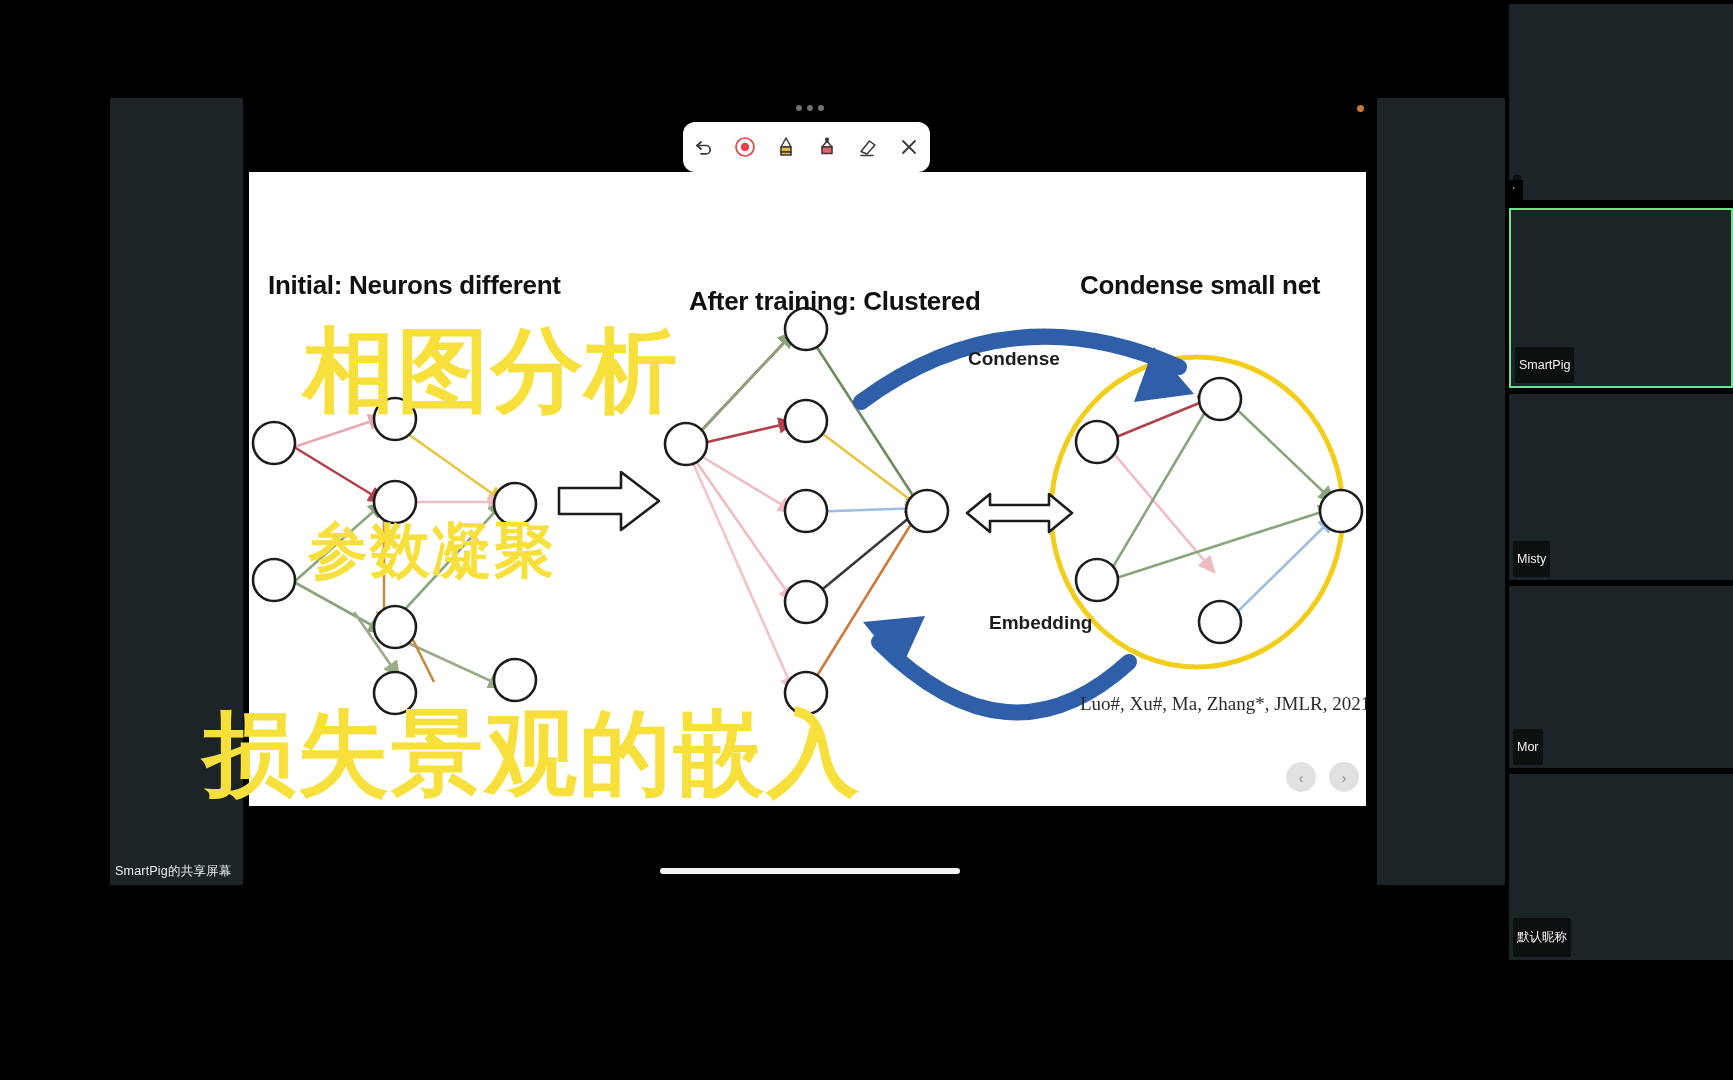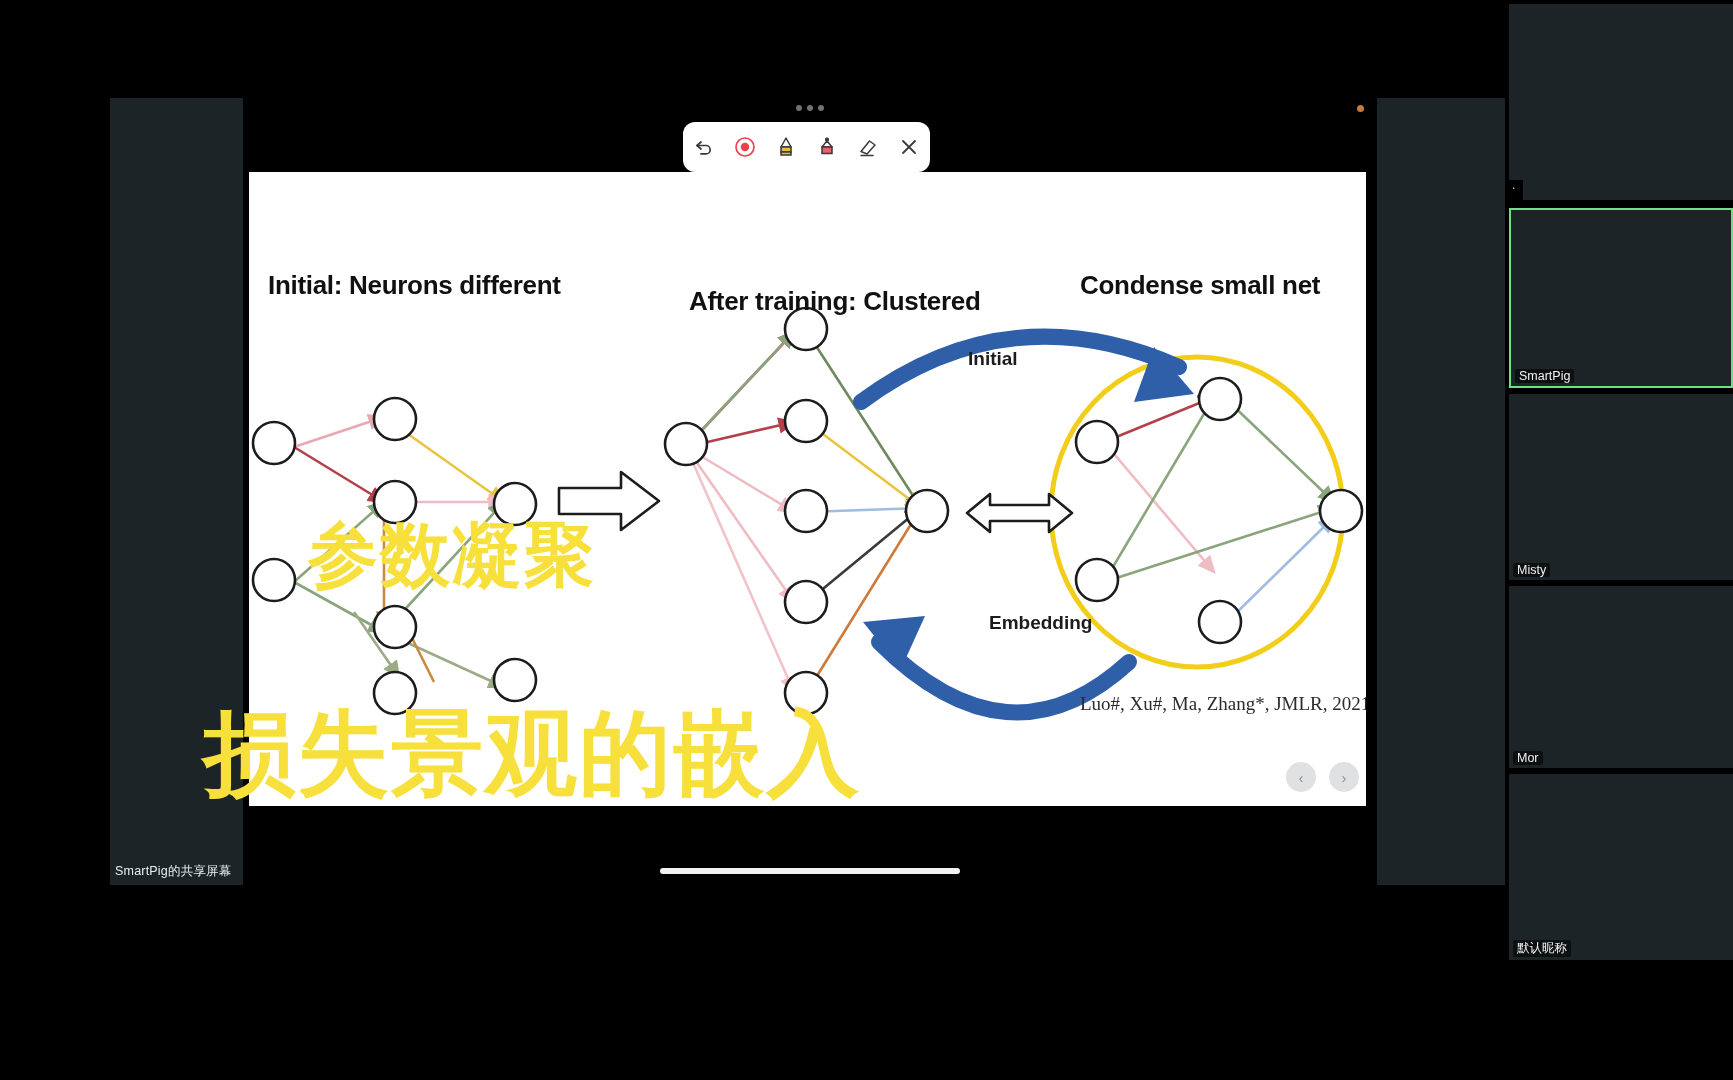--- a/index.html
+++ b/index.html
@@ -64,31 +64,31 @@
   .ink {
     position: absolute; z-index: 40;
     font-family: "DejaVu Sans", sans-serif;
     font-weight: bold; color: #F7E03C;
     -webkit-text-stroke: 9px #111;
     paint-order: stroke fill;
     white-space: nowrap; line-height: 1;
   }
   .ink span { -webkit-text-stroke: 0; }
   .ink-1 { left: 303px; top: 325px; font-size: 92px; letter-spacing: 2px; }
-  .ink-2 { left: 308px; top: 520px; font-size: 70px; letter-spacing: 2px; }
+  .ink-2 { left: 308px; top: 520px; font-size: 60px; letter-spacing: 2px; }
   .ink-3 { left: 203px; top: 708px; font-size: 92px; letter-spacing: 2px; }
 
   
   .rail { position: absolute; left: 1509px; top: 0; width: 224px; height: 1080px; background: #000; }
   .tile { position: absolute; left: 0; width: 224px; background: #1d2427; }
   .tile.active { border: 2px solid #6ee08a; }
   .tile-name {
     position: absolute; left: 4px; bottom: 3px;
     font-size: 12.5px; color: #f2f2f2; background: rgba(0,0,0,.55);
-    padding: 0 4px; border-radius: 2px; max-width: 210px;
+    padding: 11px 4px; border-radius: 2px; max-width: 210px;
     overflow: hidden; text-overflow: ellipsis; white-space: nowrap;
   }
   .mini-badge { position: absolute; left: 1509px; top: 180px; width: 14px; height: 20px; background: #000; }
   .mini-badge::after { content: "."; color: #ddd; font-size: 12px; position: absolute; left: 3px; top: -2px; }
 </style>
 </head>
 <body>
 
 <div id="root">
 
@@ -228,29 +228,32 @@
           <circle cx="971" cy="227" r="21"></circle>
           <circle cx="971" cy="450" r="21"></circle>
           <circle cx="1092" cy="339" r="21"></circle>
         </g>
       </svg>
 
       <div class="hdr hdr-1">Initial: Neurons different</div>
       <div class="hdr hdr-2">After training: Clustered</div>
       <div class="hdr hdr-3">Condense small net</div>
 
-      <div class="lbl lbl-condense">Initial</div>
+      <div class="lbl lbl-condense">Condense</div>
       <div class="lbl lbl-embedding">Embedding</div>
 
       <div class="citation">Luo#, Xu#, Ma, Zhang*, JMLR, 2021</div>
 
       <div class="nav-btn nav-prev">‹</div>
       <div class="nav-btn nav-next">›</div>
     </div>
 
+    <div class="ink ink-1">
+      <span>相图分析</span>
+    </div>
     <div class="ink ink-2">
       <span>参数凝聚</span>
     </div>
     <div class="ink ink-3">
       <span>损失景观的嵌入</span>
     </div>
 
     <div class="share-label">SmartPig的共享屏幕</div>
     <div class="home-indicator"></div>
   </div>

